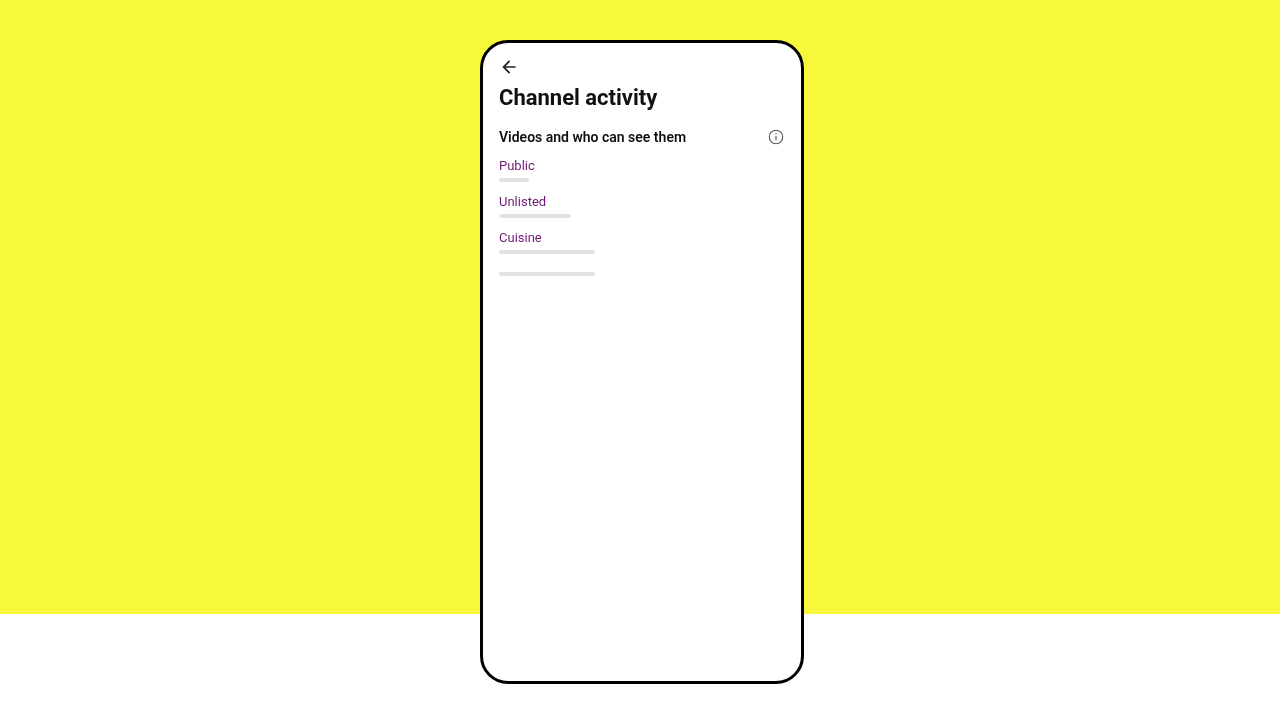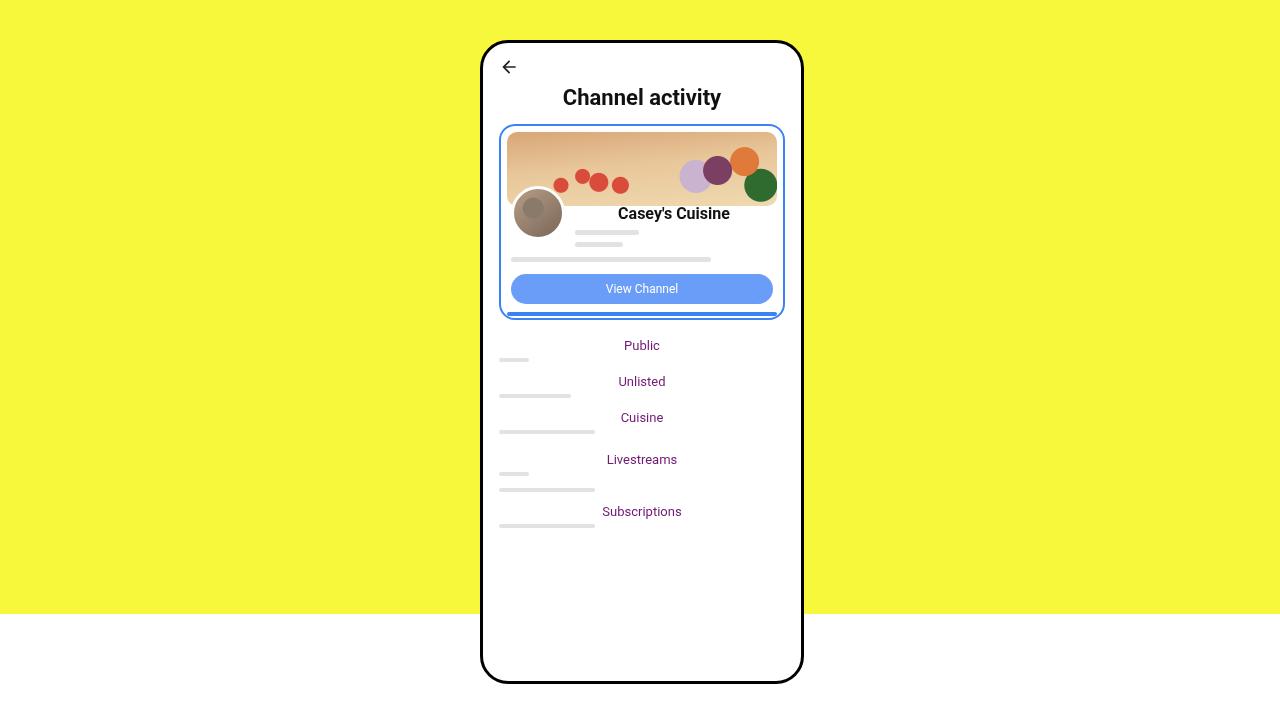--- a/index.html
+++ b/index.html
@@ -1,16 +1,16 @@
 <!DOCTYPE html>
 <html><head>
 <meta charset="utf-8">
 <style>
   html,body{margin:0;padding:0;width:1280px;height:720px;overflow:hidden;font-family:-apple-system,BlinkMacSystemFont,"Segoe UI",Roboto,Arial,sans-serif;}
-  .stage{width:1280px;height:614px;background:#f7f73c;position:relative;text-align:center;}
+  .stage{width:1280px;height:614px;background:#f7f73c;position:relative;}
   .phone{position:absolute;left:480px;top:40px;width:318px;height:638px;border:3px solid #000;border-radius:28px;background:#fff;overflow:hidden;}
   .inner{padding:14px 16px 0 16px;height:100%;box-sizing:border-box;overflow:hidden;}
   .back{width:20px;height:20px;display:block;margin-bottom:8px;}
   .back svg{display:block;}
   .title{font-size:22px;font-weight:700;color:#111;margin:4px 0 14px 0;}
   .card{border:2px solid #3b82f6;border-radius:16px;padding:6px 6px 10px 6px;position:relative;}
   .card::after{content:"";position:absolute;left:6px;right:6px;bottom:2px;height:4px;background:#3b82f6;border-radius:3px;}
   .banner{height:74px;border-radius:10px;background:
      radial-gradient(circle at 78% 52%, #7b3f63 0 14px, transparent 15px),
      radial-gradient(circle at 70% 60%, #c9b3cf 0 16px, transparent 17px),
@@ -48,58 +48,47 @@
     <div class="inner">
 
       <div class="back">
         <svg viewBox="0 0 24 24" width="20" height="20">
           <path d="M20 11H7.83l5.59-5.59L12 4l-8 8 8 8 1.41-1.41L7.83 13H20z" fill="#222"></path>
         </svg>
       </div>
 
       <div class="title">Channel activity</div>
 
-      <div class="card">
-        <div class="banner"></div>
-        <div class="row">
-          <div class="avatar"></div>
-          <div class="meta">
-            <div class="chname">Casey's Cuisine</div>
-            <div class="skeleton sk1"></div>
-            <div class="skeleton sk2"></div>
+
+      <div class="section">
+        <div class="sect-head">
+          <div class="sect-title">Videos and who can see them</div>
+          <div class="info">
+            <svg viewBox="0 0 24 24" width="18" height="18">
+              <circle cx="12" cy="12" r="9" fill="none" stroke="#555" stroke-width="1.5"></circle>
+              <circle cx="12" cy="8" r="1" fill="#555"></circle>
+              <rect x="11.2" y="10.5" width="1.6" height="6" rx="0.8" fill="#555"></rect>
+            </svg>
           </div>
         </div>
-        <div class="sk3"></div>
-        <div class="view-btn">View Channel</div>
-      </div>
-
-      <div class="section">
         <div class="item">
           <div class="item-label">Public</div>
           <div class="item-bar w-s"></div>
         </div>
         <div class="item">
           <div class="item-label">Unlisted</div>
           <div class="item-bar w-m"></div>
         </div>
         <div class="item">
           <div class="item-label">Cuisine</div>
           <div class="item-bar w-l"></div>
         </div>
       </div>
 
       <div class="section">
         <div class="item">
-          <div class="item-label">Livestreams</div>
-          <div class="item-bar w-s"></div>
-        </div>
-        <div class="item">
-          <div class="item-bar w-l"></div>
-        </div>
-        <div class="item">
-          <div class="item-label">Subscriptions</div>
           <div class="item-bar w-l"></div>
         </div>
       </div>
 
     </div>
   </div>
 </div>
 
 </body></html>

